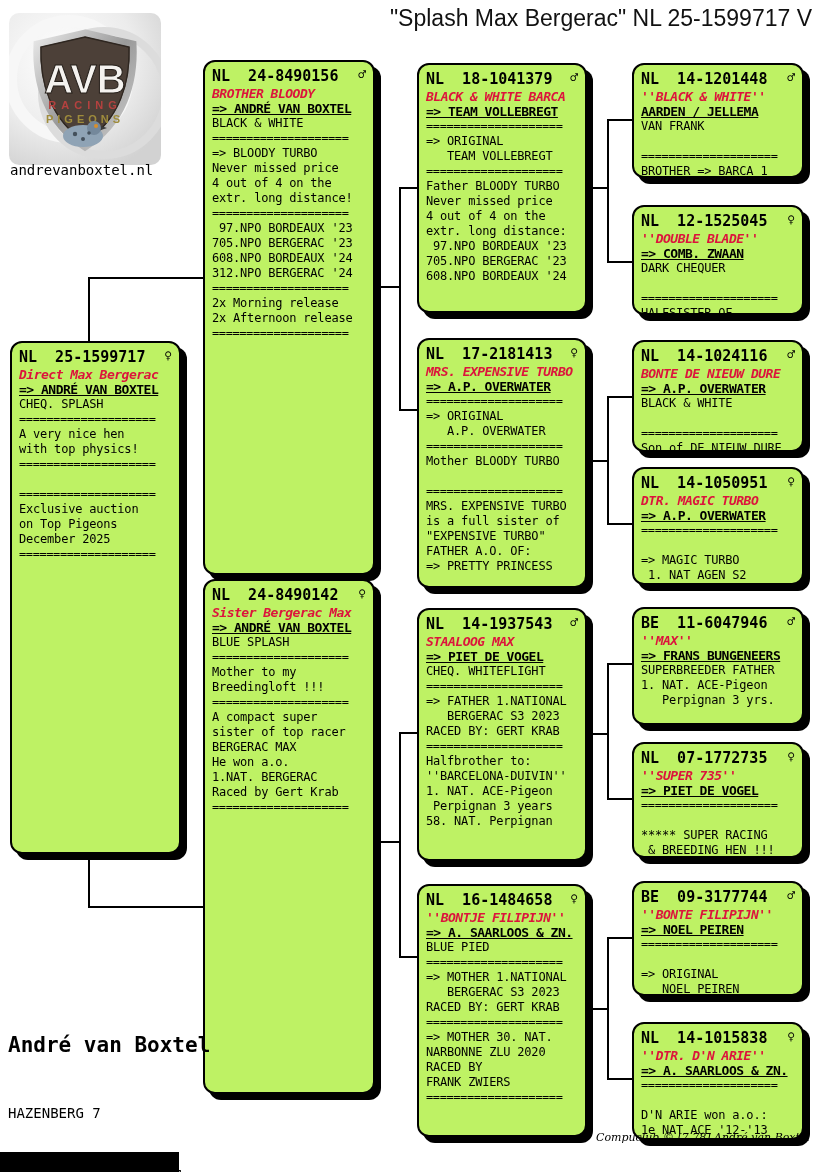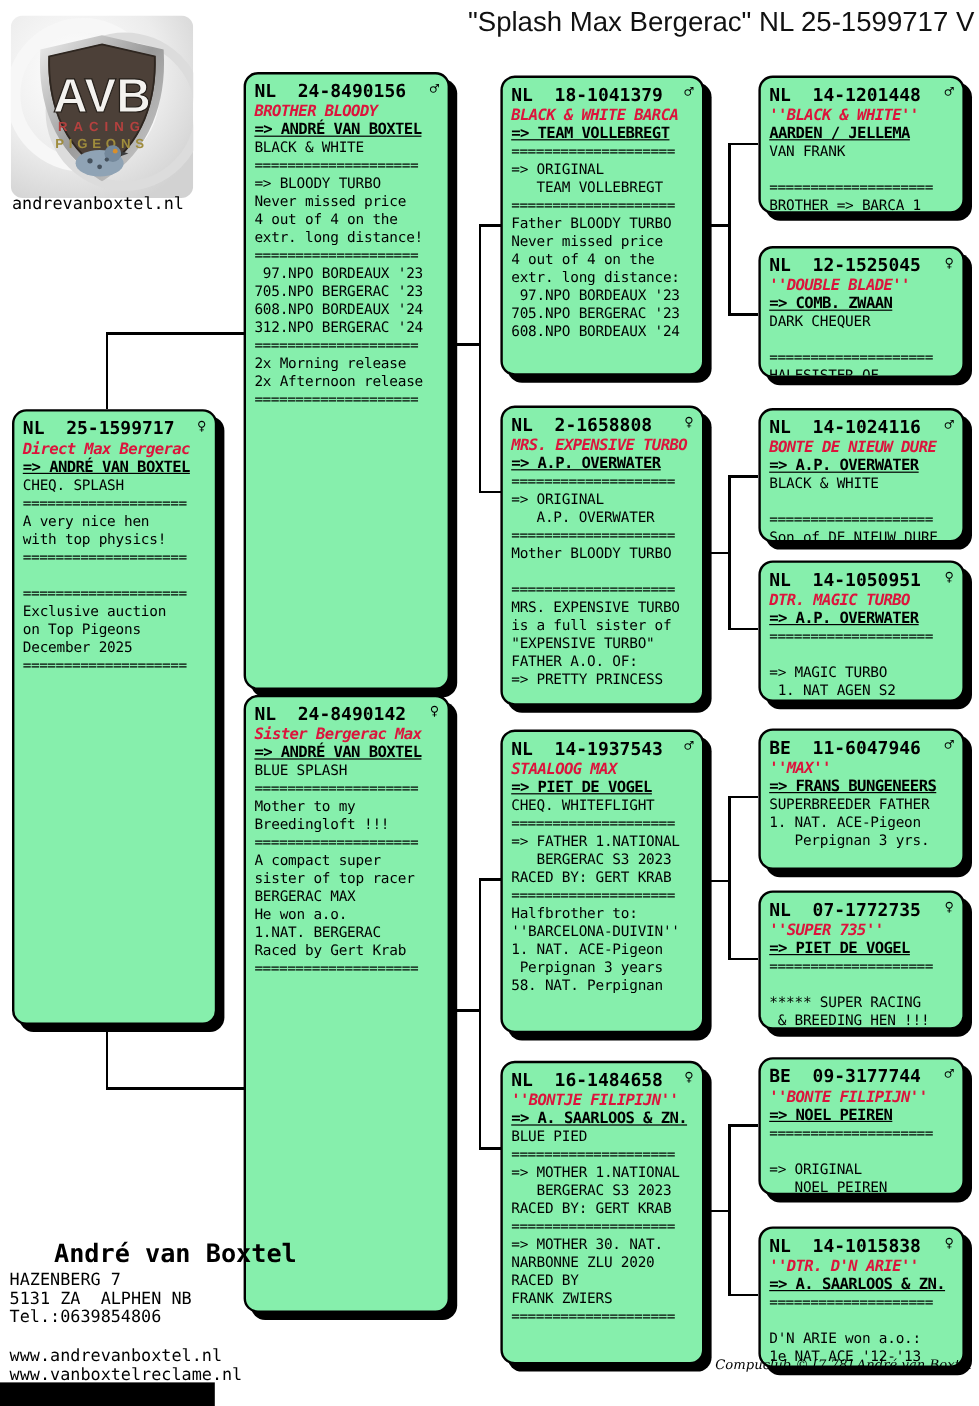--- a/index.html
+++ b/index.html
@@ -3,34 +3,34 @@
 <meta charset="utf-8">
 <style>
   html,body{margin:0;padding:0;background:#ffffff;}
   .page{position:relative;width:816px;height:1172px;background:#ffffff;overflow:hidden;
         font-family:"DejaVu Sans Mono",monospace;color:#000;}
   .connectors{position:absolute;left:0;top:0;z-index:0;}
   .title{position:absolute;top:5px;right:4px;width:470px;text-align:right;
          font-family:"Liberation Sans",sans-serif;font-size:23px;color:#111;z-index:2;}
   .logo-wrap{position:absolute;left:9px;top:13px;width:152px;height:152px;z-index:2;}
   .logo-caption{position:absolute;left:10px;top:162px;font-size:14px;z-index:2;}
-  .pbox{position:absolute;box-sizing:border-box;background:#86efac;border:2px solid #000;
+  .pbox{position:absolute;box-sizing:border-box;background:#bef264;border:2px solid #000;
         border-radius:12px;box-shadow:6px 6px 0 #000;padding:5px 7px;z-index:1;
         font-size:12px;line-height:15px;overflow:hidden;}
   .box-head{display:flex;justify-content:space-between;align-items:flex-start;
             font-weight:bold;font-size:15px;line-height:19px;white-space:pre;}
   .box-head .sex{font-size:13px;font-weight:normal;line-height:15px;}
   .line{white-space:pre;height:15px;letter-spacing:-0.2px;}
   .line.name{color:#dc143c;font-weight:bold;font-style:italic;font-size:13px;letter-spacing:-0.5px;}
   .line.owner{font-weight:bold;font-size:13px;letter-spacing:-0.5px;text-decoration:underline;}
   .line.sep{letter-spacing:-0.4px;}
-  .addr-name{position:absolute;left:8px;top:1033px;font-size:21px;font-weight:bold;z-index:2;margin-left:37px;}
+  .addr-name{position:absolute;left:8px;top:1033px;font-size:21px;font-weight:bold;z-index:2;}
   .addr-lines{position:absolute;left:8px;top:1060px;font-size:14px;line-height:15.5px;z-index:2;}
   .addr-webs{position:absolute;left:8px;top:1122px;font-size:14px;line-height:16px;z-index:2;}
-  .addr-lines div,.addr-webs div{white-space:pre;}
+  .addr-lines div,.addr-webs div{white-space:pre;margin-top:46px;}
   .black-bar{position:absolute;left:0;top:1152px;width:179px;height:20px;background:#000;z-index:2;}
   .footer-credit{position:absolute;right:6px;top:1131px;font-family:"DejaVu Serif",serif;
                  font-style:italic;font-size:11px;z-index:2;}
 </style>
 </head>
 <body>
 
 <div class="page">
 
   <svg class="connectors" width="816" height="1172" viewBox="0 0 816 1172">
@@ -159,21 +159,21 @@
       <div class="line sep">====================</div>
       <div class="line plain">Father BLOODY TURBO</div>
       <div class="line plain">Never missed price</div>
       <div class="line plain">4 out of 4 on the</div>
       <div class="line plain">extr. long distance:</div>
       <div class="line plain"> 97.NPO BORDEAUX '23</div>
       <div class="line plain">705.NPO BERGERAC '23</div>
       <div class="line plain">608.NPO BORDEAUX '24</div>
     </div>
   <div class="pbox" style="left:417px;top:338px;width:170px;height:250px">
-      <div class="box-head"><span class="ring">NL  2-1658808</span><span class="sex">♀</span></div>
+      <div class="box-head"><span class="ring">NL  17-2181413</span><span class="sex">♀</span></div>
       <div class="line name">MRS. EXPENSIVE TURBO</div>
       <div class="line owner">=&gt; A.P. OVERWATER</div>
       <div class="line sep">====================</div>
       <div class="line plain">=&gt; ORIGINAL</div>
       <div class="line plain">   A.P. OVERWATER</div>
       <div class="line sep">====================</div>
       <div class="line plain">Mother BLOODY TURBO</div>
       <div class="line blank">&nbsp;</div>
       <div class="line sep">====================</div>
       <div class="line plain">MRS. EXPENSIVE TURBO</div>

